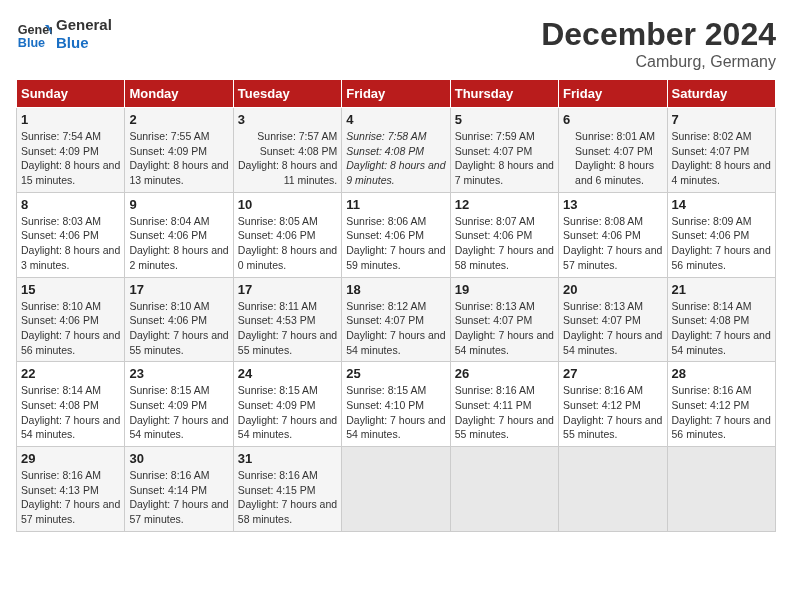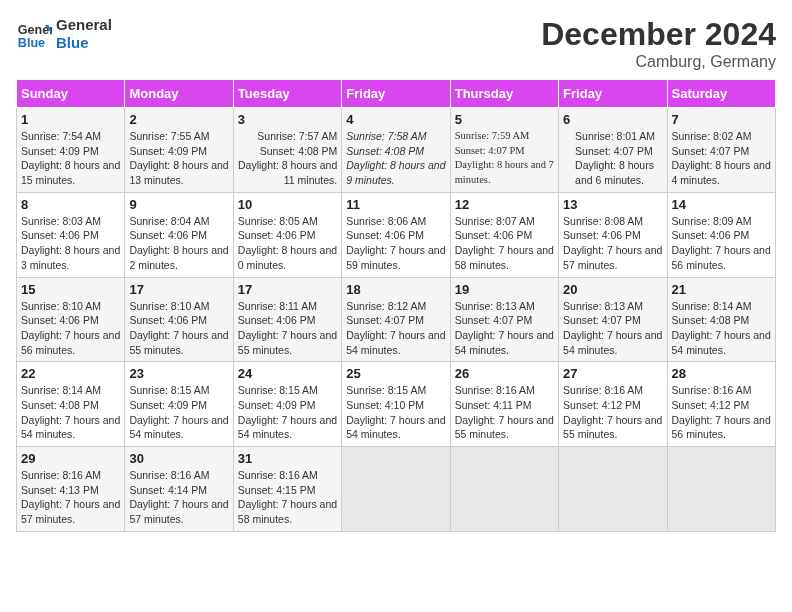--- a/index.html
+++ b/index.html
@@ -36,21 +36,21 @@
     .calendar-subtitle {
       font-size: 16px;
       color: #555;
     }
     table {
       width: 100%;
       border-collapse: collapse;
       font-size: 11px;
     }
     thead tr th {
-      background-color: #d946ef;
+      background-color: #b91c1c;
       color: #fff;
       padding: 6px 4px;
       text-align: left;
       font-size: 13px;
       font-weight: bold;
       border: 1px solid #fff;
     }
     tbody tr td {
       border: 1px solid #ccc;
       vertical-align: top;
@@ -136,21 +136,21 @@
 Daylight: 8 hours and 11 minutes.</div>
         </td>
         <td>
           <span class="day-num">4</span>
           <div class="day-detail" style="white-space: pre-line; font-style: italic;">Sunrise: 7:58 AM
 Sunset: 4:08 PM
 Daylight: 8 hours and 9 minutes.</div>
         </td>
         <td>
           <span class="day-num">5</span>
-          <div class="day-detail" style="white-space: pre-line; font-family: Liberation Serif, serif;">Sunrise: 7:59 AM
+          <div class="day-detail" style="white-space: pre-line;">Sunrise: 7:59 AM
 Sunset: 4:07 PM
 Daylight: 8 hours and 7 minutes.</div>
         </td>
         <td>
           <span class="day-num">6</span>
           <div class="day-detail" style="white-space: pre-line; margin-left: 12px;">Sunrise: 8:01 AM
 Sunset: 4:07 PM
 Daylight: 8 hours and 6 minutes.</div>
         </td>
         <td>
@@ -213,21 +213,21 @@
         </td>
         <td>
           <span class="day-num">17</span>
           <div class="day-detail" style="white-space: pre-line;">Sunrise: 8:10 AM
 Sunset: 4:06 PM
 Daylight: 7 hours and 55 minutes.</div>
         </td>
         <td>
           <span class="day-num">17</span>
           <div class="day-detail" style="white-space: pre-line;">Sunrise: 8:11 AM
-Sunset: 4:06 PM
+Sunset: 4:53 PM
 Daylight: 7 hours and 55 minutes.</div>
         </td>
         <td>
           <span class="day-num">18</span>
           <div class="day-detail" style="white-space: pre-line;">Sunrise: 8:12 AM
 Sunset: 4:07 PM
 Daylight: 7 hours and 54 minutes.</div>
         </td>
         <td>
           <span class="day-num">19</span>

